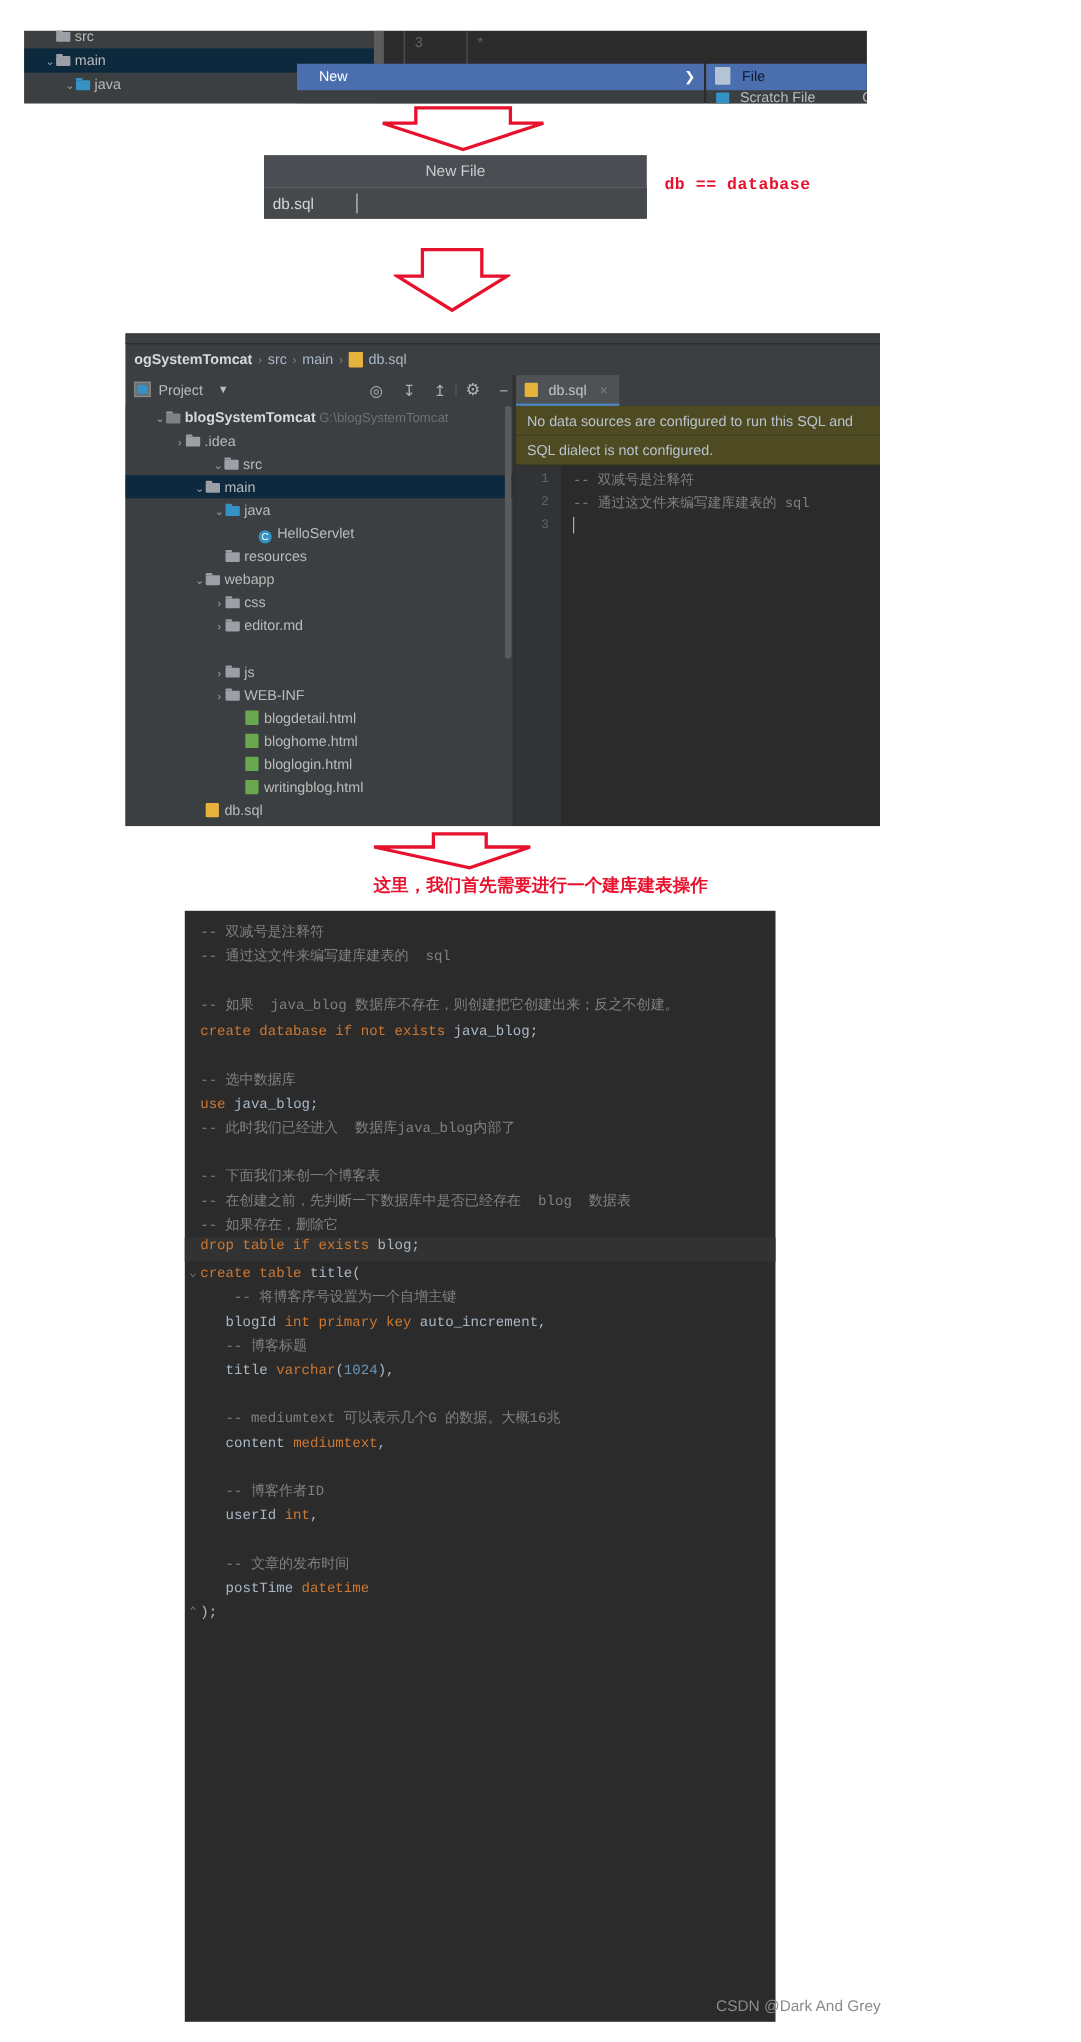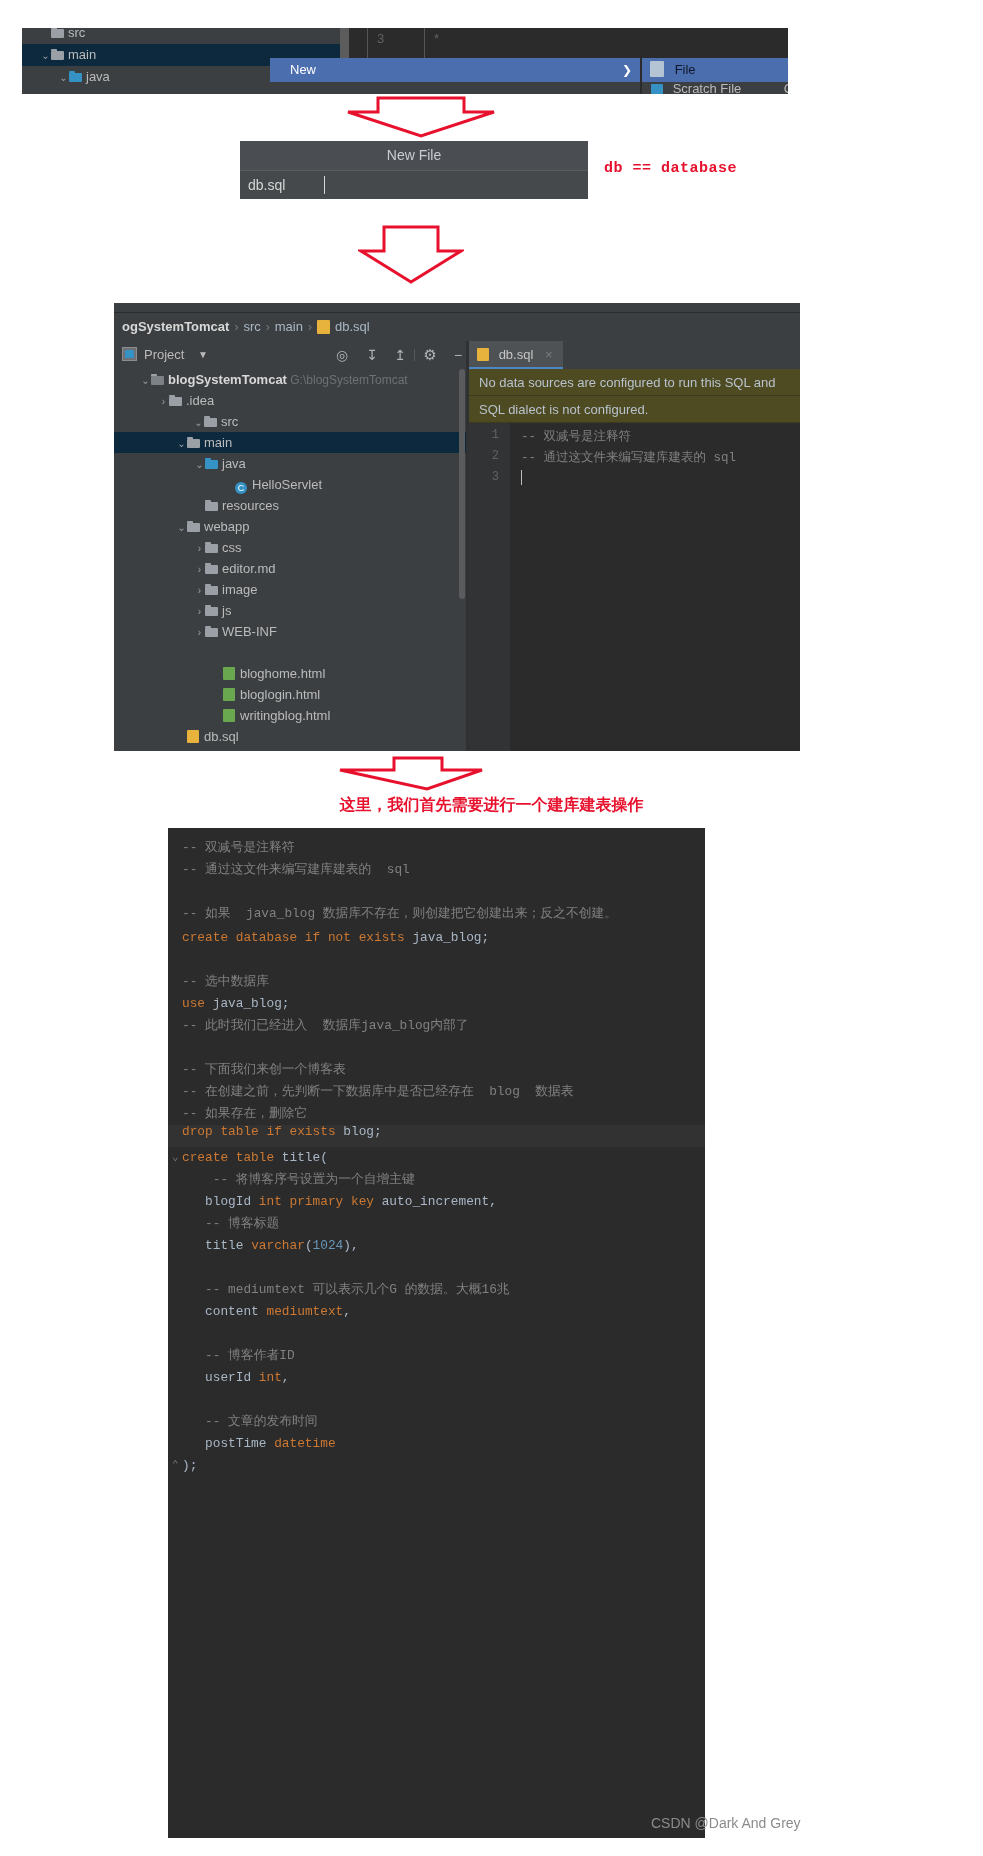--- a/index.html
+++ b/index.html
@@ -161,23 +161,23 @@
       <div class="tnode" style="top: 0px;"><span style="display:inline-block;width:26px"></span><span class="arr">⌄</span><span class="folder-ic"><i style="background:#7d8286"></i></span><span><b>blogSystemTomcat</b></span><span class="path"> G:\blogSystemTomcat</span></div>
       <div class="tnode" style="top: 21px;"><span style="display:inline-block;width:44px"></span><span class="arr">›</span><span class="folder-ic"><i></i></span><span>.idea</span></div>
       <div class="tnode" style="top: 42px; margin-left: 35px;"><span style="display:inline-block;width:44px"></span><span class="arr">⌄</span><span class="folder-ic"><i></i></span><span>src</span></div>
       <div class="tnode sel" style="top: 63px;"><span style="display:inline-block;width:62px"></span><span class="arr">⌄</span><span class="folder-ic"><i></i></span><span>main</span></div>
       <div class="tnode" style="top: 84px;"><span style="display:inline-block;width:80px"></span><span class="arr">⌄</span><span class="folder-ic blue"><i></i></span><span>java</span></div>
       <div class="tnode" style="top: 105px;"><span style="display:inline-block;width:110px"></span><span class="arr"></span><span style="display:inline-block;width:12px;height:12px;border-radius:50%;background:#3592c4;color:#fff;font-size:9px;line-height:12px;text-align:center;vertical-align:-2px;margin-right:5px;">C</span><span>HelloServlet</span></div>
       <div class="tnode" style="top: 147px;"><span style="display:inline-block;width:62px"></span><span class="arr">⌄</span><span class="folder-ic"><i></i></span><span>webapp</span></div>
       <div class="tnode" style="top: 126px;"><span style="display:inline-block;width:80px"></span><span class="arr"></span><span class="folder-ic"><i></i></span><span>resources</span></div>
       <div class="tnode" style="top: 168px;"><span style="display:inline-block;width:80px"></span><span class="arr">›</span><span class="folder-ic"><i></i></span><span>css</span></div>
       <div class="tnode" style="top: 189px;"><span style="display:inline-block;width:80px"></span><span class="arr">›</span><span class="folder-ic"><i></i></span><span>editor.md</span></div>
-      <div class="tnode" style="top: 210px;"><span style="display:inline-block;width:80px"></span><span class="arr">›</span><span class="folder-ic"><i></i></span><span>image</span></div>
       <div class="tnode" style="top: 231px;"><span style="display:inline-block;width:80px"></span><span class="arr">›</span><span class="folder-ic"><i></i></span><span>js</span></div>
       <div class="tnode" style="top: 252px;"><span style="display:inline-block;width:80px"></span><span class="arr">›</span><span class="folder-ic"><i></i></span><span>WEB-INF</span></div>
+      <div class="tnode" style="top: 273px;"><span style="display:inline-block;width:98px"></span><span class="arr"></span><span style="display:inline-block;width:12px;height:13px;background:#6aa84f;vertical-align:-2px;margin-right:5px;border-radius:1px;"></span><span>blogdetail.html</span></div>
       <div class="tnode" style="top: 294px;"><span style="display:inline-block;width:98px"></span><span class="arr"></span><span style="display:inline-block;width:12px;height:13px;background:#6aa84f;vertical-align:-2px;margin-right:5px;border-radius:1px;"></span><span>bloghome.html</span></div>
       <div class="tnode" style="top: 315px;"><span style="display:inline-block;width:98px"></span><span class="arr"></span><span style="display:inline-block;width:12px;height:13px;background:#6aa84f;vertical-align:-2px;margin-right:5px;border-radius:1px;"></span><span>bloglogin.html</span></div>
       <div class="tnode" style="top: 336px;"><span style="display:inline-block;width:98px"></span><span class="arr"></span><span style="display:inline-block;width:12px;height:13px;background:#6aa84f;vertical-align:-2px;margin-right:5px;border-radius:1px;"></span><span>writingblog.html</span></div>
       <div class="tnode" style="top: 357px;"><span style="display:inline-block;width:62px"></span><span class="arr"></span><span style="display:inline-block;width:12px;height:13px;background:#e8b33d;vertical-align:-2px;margin-right:5px;border-radius:1px;"></span><span>db.sql</span></div>
     </div>
   <div class="tscroll"></div>
   <div class="tsplit"></div>
 
   <div class="tabbar">
     <div class="tab">

